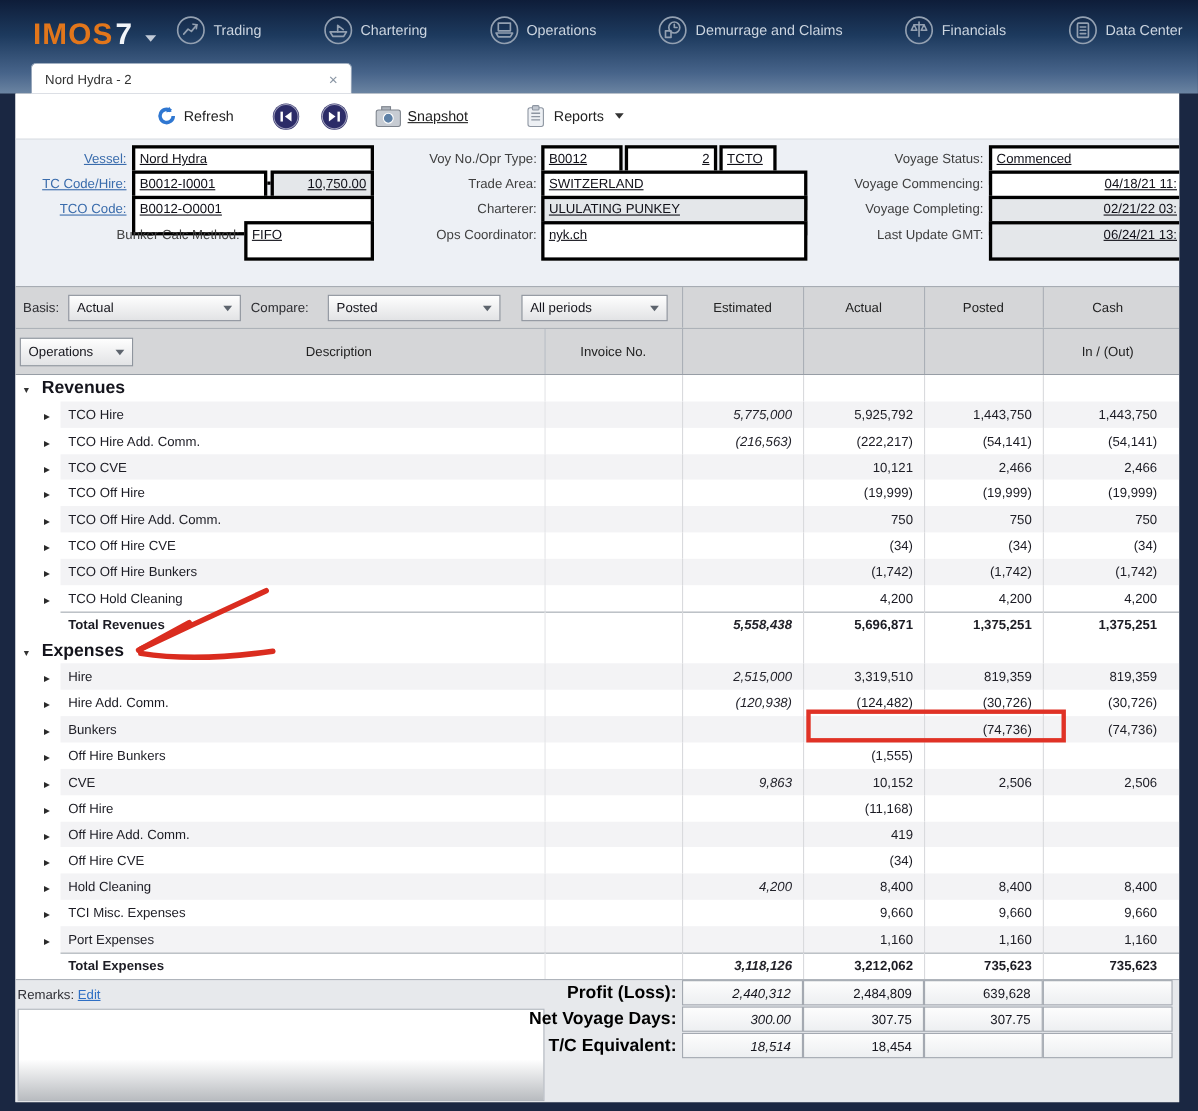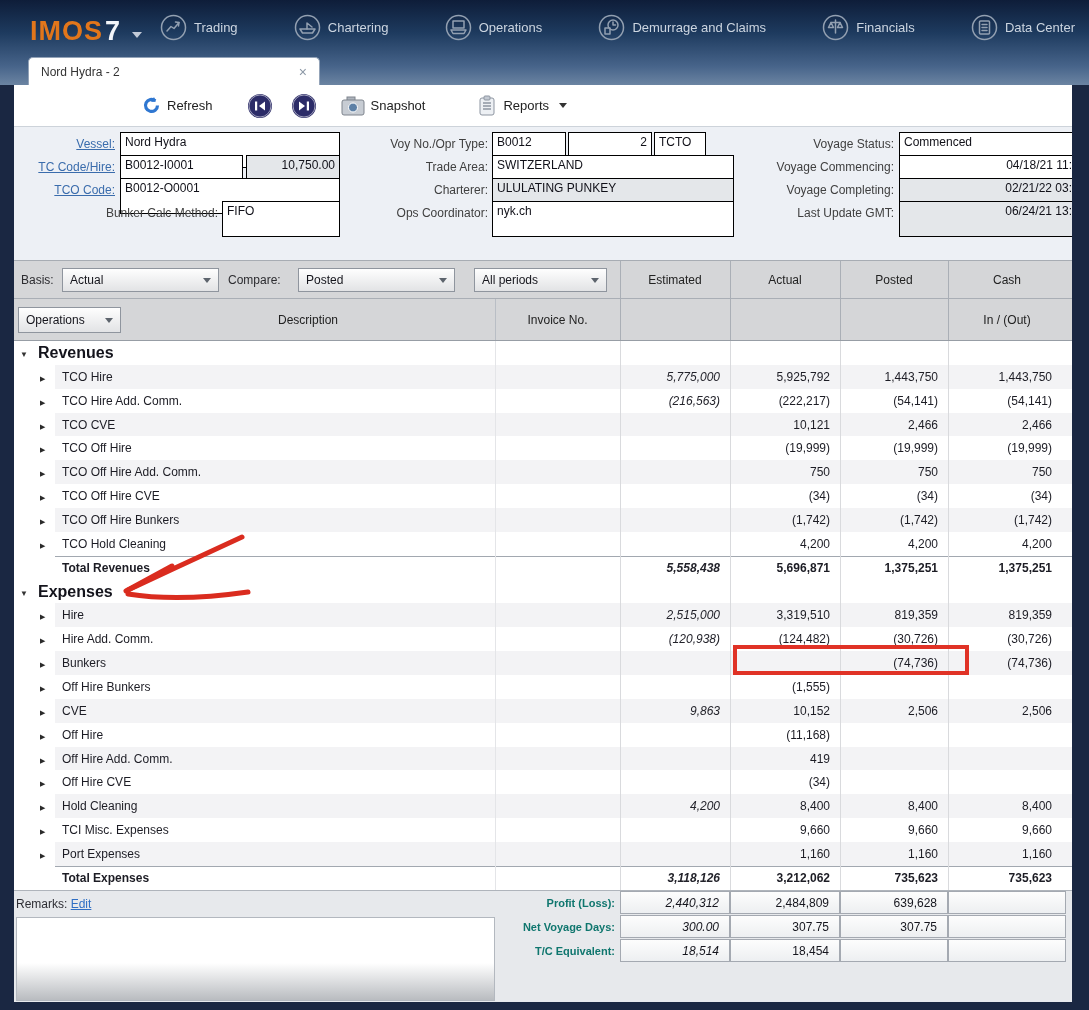--- a/index.html
+++ b/index.html
@@ -18,27 +18,27 @@
   
   .tab{position:absolute;left:28px;top:57px;width:292px;height:28px;background:#fff;border:1px solid #93a3b8;border-bottom:none;border-radius:5px 5px 0 0;display:flex;align-items:center;padding:0 12px;font-size:12px;color:#333;}
   .tabx{margin-left:auto;color:#8b97a5;font-size:14px;cursor:pointer;line-height:1;}
   
   .content{position:absolute;left:14px;top:85px;width:1058px;height:917px;background:#fff;overflow:hidden;font-size:12px;color:#1c1c24;}
   
   .toolbar{position:absolute;left:0;top:0;right:0;height:42px;background:#fff;border-bottom:1px solid #cdd3da;display:flex;align-items:center;}
   .tbtn{display:flex;align-items:center;gap:6px;font-size:13px;color:#222;cursor:pointer;}
   .tb-refresh{margin-left:128px;}
   .tb-prev{margin-left:34px;} .tb-next{margin-left:18px;}
-  .tb-snap{margin-left:24px;} .tb-reports{margin-left:52px;}
+  .tb-snap{margin-left:24px;text-decoration:underline;} .tb-reports{margin-left:52px;}
   .rep-caret{width:0;height:0;border-left:4px solid transparent;border-right:4px solid transparent;border-top:5px solid #333;margin-left:4px;}
   
   .formpanel{position:absolute;left:0;top:42px;right:0;height:133px;background:#edf0f5;}
   .flabel{position:absolute;height:20px;line-height:20px;text-align:right;color:#404040;font-size:12px;white-space:nowrap;}
   .flabel.link{color:#3a6cac;text-decoration:underline;cursor:pointer;}
-  .ffield{position:absolute;height:36px;line-height:18px;background:#fff;border:1px solid #000000;padding:0 4px;font-size:12px;color:#101018;white-space:nowrap;overflow:hidden;}
+  .ffield{position:absolute;height:36px;line-height:18px;background:#fff;border:3px solid #000000;padding:0 4px;font-size:12px;color:#101018;white-space:nowrap;overflow:hidden;text-decoration:underline;}
   .ffield.ro{background:#e4e7ea;}
   .ffield.rt{text-align:right;}
   
   .band1{position:absolute;left:0;top:175px;right:0;height:38px;background:#d5d6d8;border-top:1px solid #a7acb3;}
   .band2{position:absolute;left:0;top:213px;right:0;height:43px;background:#d5d6d8;border-top:1px solid #a9aeb5;border-bottom:1px solid #979da5;}
   .blabel{position:absolute;top:0;bottom:0;display:flex;align-items:center;color:#2c2c30;font-size:12px;}
   .dd{position:absolute;top:7px;height:24px;background:linear-gradient(#fefefe,#e2e3e5);border:1px solid #8f959e;display:flex;align-items:center;padding:0 7px;font-size:12px;color:#15151c;cursor:pointer;}
   .chev{width:0;height:0;border-left:4px solid transparent;border-right:4px solid transparent;border-top:5px solid #5d646d;margin-left:auto;}
   .hcell{position:absolute;top:0;bottom:0;display:flex;align-items:center;justify-content:center;color:#222;font-size:12px;}
   .vdiv{position:absolute;top:0;bottom:0;width:1px;background:#aaafb6;}
@@ -62,21 +62,21 @@
   .prow.total .num{font-weight:bold;}
   .tri{position:absolute;top:50%;transform:translateY(-50%);color:#333;cursor:pointer;}
   .tri.sec{left:6px;}  .tri.sec::before{content:"▼";font-size:8px;}
   .tri.itm{left:26px;} .tri.itm::before{content:"▶";font-size:7px;color:#2b2b2b;}
   
   .bottomarea{position:absolute;left:0;right:0;top:805px;bottom:0;background:#e7e9ec;border-top:1px solid #afb4bb;}
   .remarks-line{position:absolute;left:2px;top:6px;font-size:12px;color:#2e2e34;}
   .remarks-line a{color:#2f6fc4;text-decoration:underline;cursor:pointer;}
   .remarks-box{position:absolute;left:2px;top:26px;width:479px;bottom:1px;background:linear-gradient(180deg,#ffffff 55%,#b9bcc0 100%);border:1px solid #b3b8bf;}
   .sumrow{position:absolute;left:0;right:0;height:24px;}
-  .sum-label{position:absolute;left:290px;width:314px;top:0;bottom:0;display:flex;align-items:center;justify-content:flex-end;font-weight:bold;font-size:11px;color:#0f766e;padding-right:3px;}
+  .sum-label{position:absolute;left:290px;width:314px;top:0;bottom:0;display:flex;align-items:center;justify-content:flex-end;font-weight:bold;font-size:16px;color:#000000;padding-right:3px;}
   .scell{position:absolute;top:0;height:23px;background:linear-gradient(#fdfdfd,#edeff1);border:1px solid #a4a9b1;display:flex;align-items:center;justify-content:flex-end;padding-right:10px;font-size:12px;color:#15151d;}
   .scell.it{font-style:italic;}
   
   .hl-rect{position:absolute;left:719px;top:560px;width:236px;height:30px;border:4px solid #e03226;z-index:40;pointer-events:none;}
   .anno-svg{position:absolute;left:0;top:0;z-index:41;pointer-events:none;}
   .icon-circ{stroke:#93a0b1;fill:none;stroke-width:1.5;}
   .icon-ln{stroke:#93a0b1;fill:none;stroke-width:1.5;stroke-linecap:round;stroke-linejoin:round;}
 </style>
 </head>
 <body>

